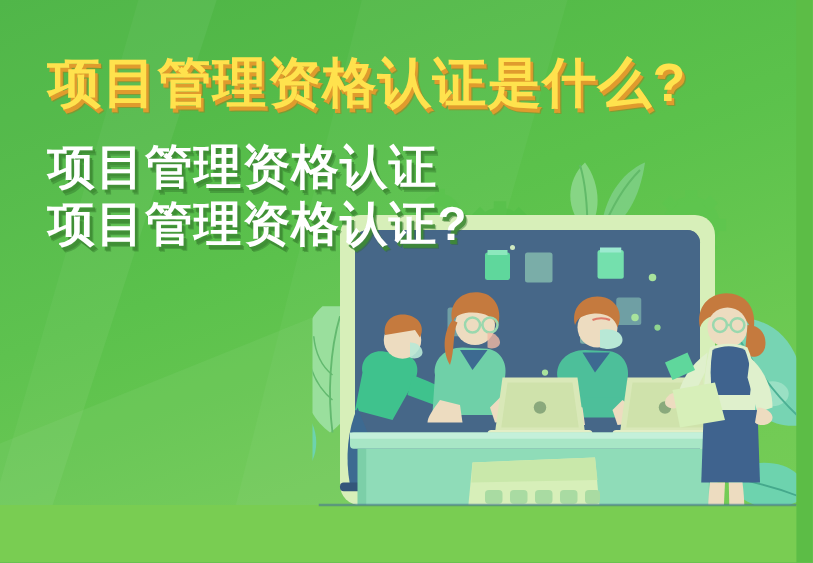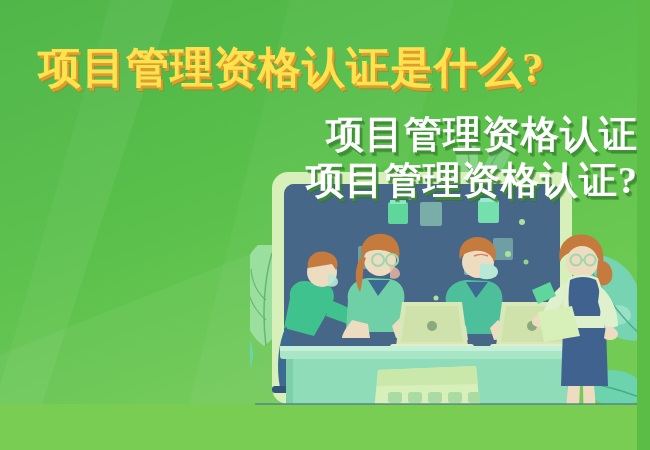--- a/index.html
+++ b/index.html
@@ -4,21 +4,20 @@
 <style>
   html,body{margin:0;padding:0;}
   body{
     width:650px;height:450px;
     font-family:"Liberation Sans","DejaVu Sans",sans-serif;
     overflow:hidden;background:#5cbd46;
   }
   .banner{
     position:relative;width:637px;height:450px;overflow:hidden;
     background:linear-gradient(160deg,#46b23f 0%,#55bf45 42%,#6bc94e 78%,#72cc51 100%);
-    font-family:Liberation Serif, serif;
   }
   
   .band{position:absolute;background:rgba(255,255,255,.055);pointer-events:none;}
   .band-a{left:-120px;top:-80px;width:210px;height:640px;transform:rotate(18deg);}
   .band-b{left:60px;top:-160px;width:330px;height:720px;transform:rotate(16deg);
           background:rgba(255,255,255,.04);}
   .band-c{left:250px;top:-200px;width:520px;height:780px;transform:rotate(14deg);
           background:rgba(255,255,255,.035);}
   .band-d{left:0px;top:300px;width:330px;height:300px;transform:rotate(-22deg);
           background:rgba(255,255,255,.05);}
@@ -42,21 +41,21 @@
     position:absolute;left:38px;top:46px;width:600px;
   }
   .title-main{
     font-size:43px;line-height:1.0;font-weight:bold;letter-spacing:1px;
     color:#ffe24d;
     text-shadow:
        2px 3px 0 #e09b2d,
        3px 4px 0 rgba(180,110,20,.45);
     white-space:nowrap;
   }
-  .sub-wrap{margin-top:22px;text-align:right;}
+  .sub-wrap{margin-top:22px;}
   .title-sub{
     font-size:38px;line-height:1.22;font-weight:bold;letter-spacing:1px;
     color:#ffffff;
     text-shadow:
        2px 3px 0 rgba(62,140,52,.85),
        3px 4px 0 rgba(45,110,40,.40);
     white-space:nowrap;
   }
 </style>
 </head>

